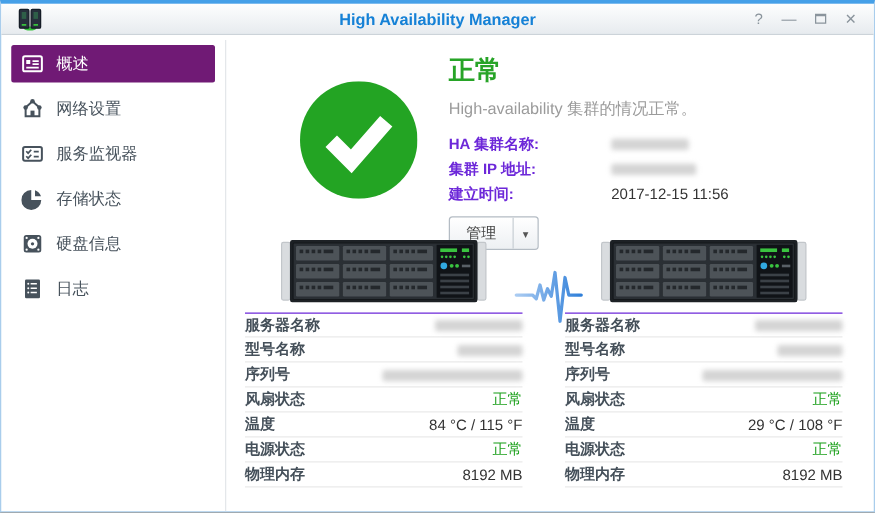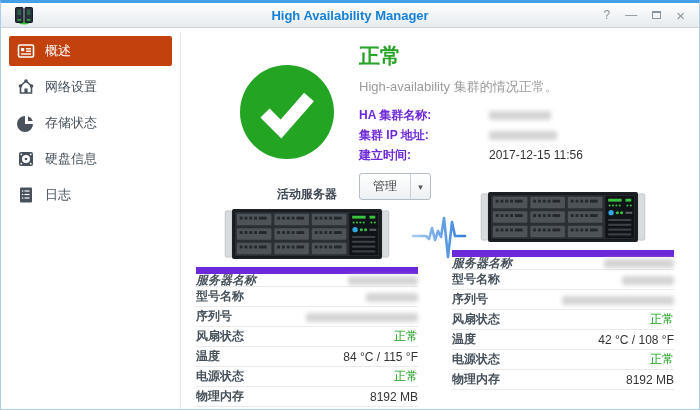--- a/index.html
+++ b/index.html
@@ -26,21 +26,21 @@
   .max-box { width:9px; height:8px; border:1px solid #8a949c; border-top-width:2px; display:inline-block; }
 
   
   .app-body { position:absolute; top:29px; bottom:0; left:0; right:0; display:flex; }
 
   .sidebar { width:180px; border-right:1px solid #e4e7ea; padding:4px 8px; }
   .side-item {
     height:30px; display:flex; align-items:center; gap:10px; padding:0 8px;
     border-radius:2px; color:#47525c; font-size:13px; margin-bottom:6px; cursor:pointer;
   }
-  .side-item.selected { background:#c2410c; color:#fff; }
+  .side-item.selected { background:#701a75; color:#fff; }
   .side-icon { width:18px; height:18px; display:flex; }
   .side-icon svg { width:18px; height:18px; }
 
   .main { flex:1; position:relative; }
 
   
   .check-wrap { position:absolute; left:59px; top:33px; width:94px; height:94px; }
   .status-info { position:absolute; left:178px; top:10px; }
   .status-title { font-size:21px; font-weight:bold; color:#27a427; margin-bottom:8px; }
   .status-desc { font-size:13px; color:#9b9b9b; margin-bottom:9px; }
@@ -60,21 +60,21 @@
   .r-f0 { width:62px; } .r-f1 { width:68px; }
   .rw0 { width:70px; } .rw1 { width:52px; } .rw2 { width:112px; }
 
   
   .server-col { position:absolute; top:154px; width:222px; text-align:center; }
   .active-col { left:15px; } .passive-col { left:271px; }
   .server-title { font-size:12px; font-weight:bold; color:#3d4753; }
   .rack { display:block; margin:6px auto 0; }
   .server-table { margin-top:8px; text-align:left; }
   .t-row { display:flex; justify-content:space-between; align-items:center; height:20px; border-bottom:1px solid #eaeaea; font-size:12px; }
-  .t-row:first-child { border-top:7px solid #6d28d9;font-style:italic; }
+  .t-row:first-child { border-top:1px solid #6d28d9; }
   .t-label { color:#45505a; font-weight:bold; }
   .t-value { color:#333; }
   .t-value.ok { color:#1ea11e; }
 
   .heartbeat { position:absolute; left:230px; top:182px; }
 </style>
 </head>
 <body>
 
 <div class="window">
@@ -123,20 +123,32 @@
     <circle cx="3.5" cy="8" r="1.8" fill="currentColor"></circle>
     <circle cx="14.5" cy="8" r="1.8" fill="currentColor"></circle>
     <rect x="7.4" y="10.5" width="3.2" height="4.5" fill="currentColor"></rect>
   </svg>
           </span>
     <span class="side-label">网络设置</span>
   </div>
         <div class="side-item">
     <span class="side-icon">
             <svg viewBox="0 0 18 18">
+    <rect x="1.5" y="3.5" width="15" height="11" rx="1.5" fill="none" stroke="currentColor" stroke-width="1.6"></rect>
+    <path d="M4 7 l1.5 1.5 L8 5.8" stroke="currentColor" stroke-width="1.4" fill="none"></path>
+    <line x1="10" y1="7.3" x2="14" y2="7.3" stroke="currentColor" stroke-width="1.4"></line>
+    <path d="M4 11 l1.5 1.5 L8 9.8" stroke="currentColor" stroke-width="1.4" fill="none"></path>
+    <line x1="10" y1="11.3" x2="14" y2="11.3" stroke="currentColor" stroke-width="1.4"></line>
+  </svg>
+          </span>
+    <span class="side-label">服务监视器</span>
+  </div>
+        <div class="side-item">
+    <span class="side-icon">
+            <svg viewBox="0 0 18 18">
     <path d="M8 10 V2 a8 8 0 1 0 8 8 z" fill="currentColor"></path>
     <path d="M11 7 V2.2 A8 8 0 0 1 15.8 7 Z" fill="currentColor"></path>
   </svg>
           </span>
     <span class="side-label">存储状态</span>
   </div>
         <div class="side-item">
     <span class="side-icon">
             <svg viewBox="0 0 18 18">
     <rect x="2" y="2" width="14" height="14" rx="2" fill="currentColor"></rect>
@@ -193,21 +205,20 @@
   </div>
           </div>
         <div class="split-btn">
           <button class="split-main">管理</button>
           <button class="split-arrow">▾</button>
         </div>
       </div>
 
       <div class="servers">
           <div class="server-col active-col">
-    <div class="server-title">活动服务器</div>
     <svg class="rack" width="168" height="50" viewBox="0 0 170 52">
       <rect x="0" y="2" width="7" height="48" rx="1.5" fill="#d9dcdf" stroke="#c2c6ca" stroke-width="1"></rect>
       <rect x="163" y="2" width="7" height="48" rx="1.5" fill="#d9dcdf" stroke="#c2c6ca" stroke-width="1"></rect>
       <rect x="7" y="0" width="156" height="52" rx="2" fill="#1d2125"></rect>
       <rect x="9.5" y="2.5" width="151" height="47" rx="1" fill="#2a2f34" stroke="#15181b"></rect>
       <g fill="#4d5358">
         <rect x="12" y="5" width="36" height="12" rx="1"></rect>
                 <rect x="51" y="5" width="36" height="12" rx="1"></rect>
                 <rect x="90" y="5" width="36" height="12" rx="1"></rect>
         <rect x="12" y="20" width="36" height="12" rx="1"></rect>
@@ -415,21 +426,21 @@
               <div class="t-row">
                 <span class="t-label">序列号</span>
                 <span class="t-value"><span class="redacted rw2"></span></span>
               </div>
               <div class="t-row">
                 <span class="t-label">风扇状态</span>
                 <span class="t-value ok">正常</span>
               </div>
               <div class="t-row">
                 <span class="t-label">温度</span>
-                <span class="t-value">42 °C / 108 °F</span>
+                <span class="t-value">29 °C / 108 °F</span>
               </div>
               <div class="t-row">
                 <span class="t-label">电源状态</span>
                 <span class="t-value ok">正常</span>
               </div>
               <div class="t-row">
                 <span class="t-label">物理内存</span>
                 <span class="t-value">8192 MB</span>
               </div>
             </div>

